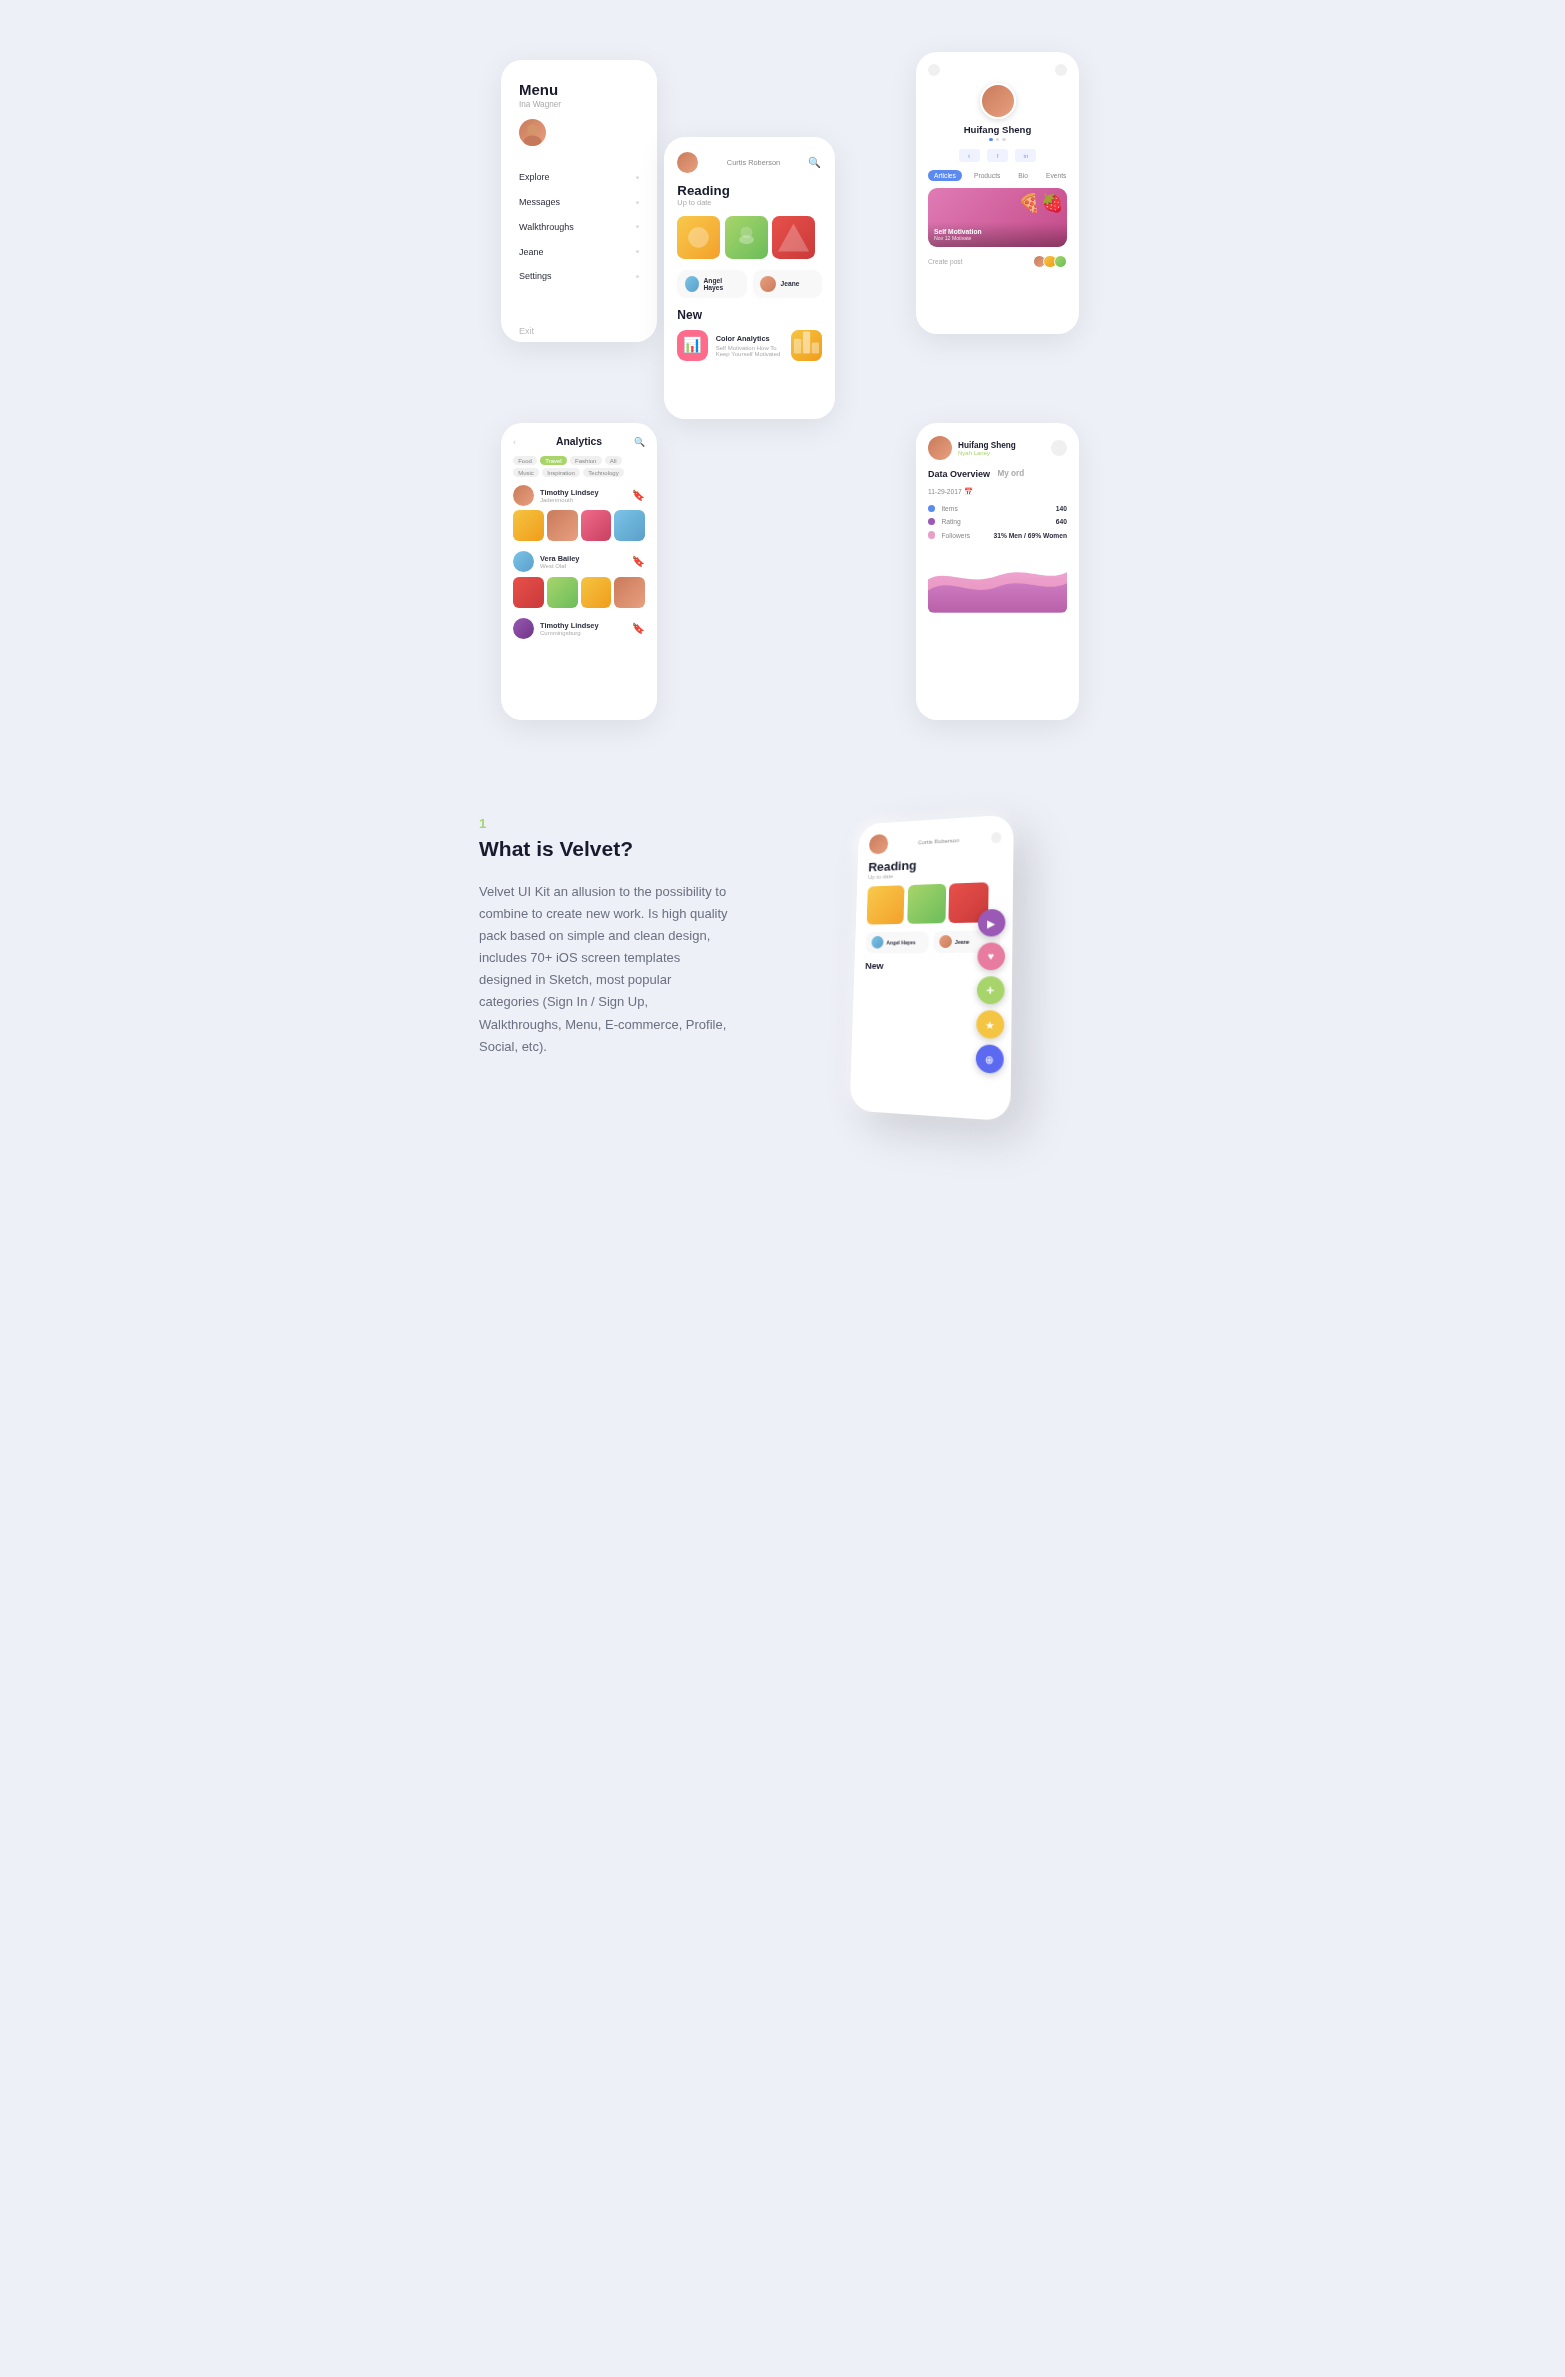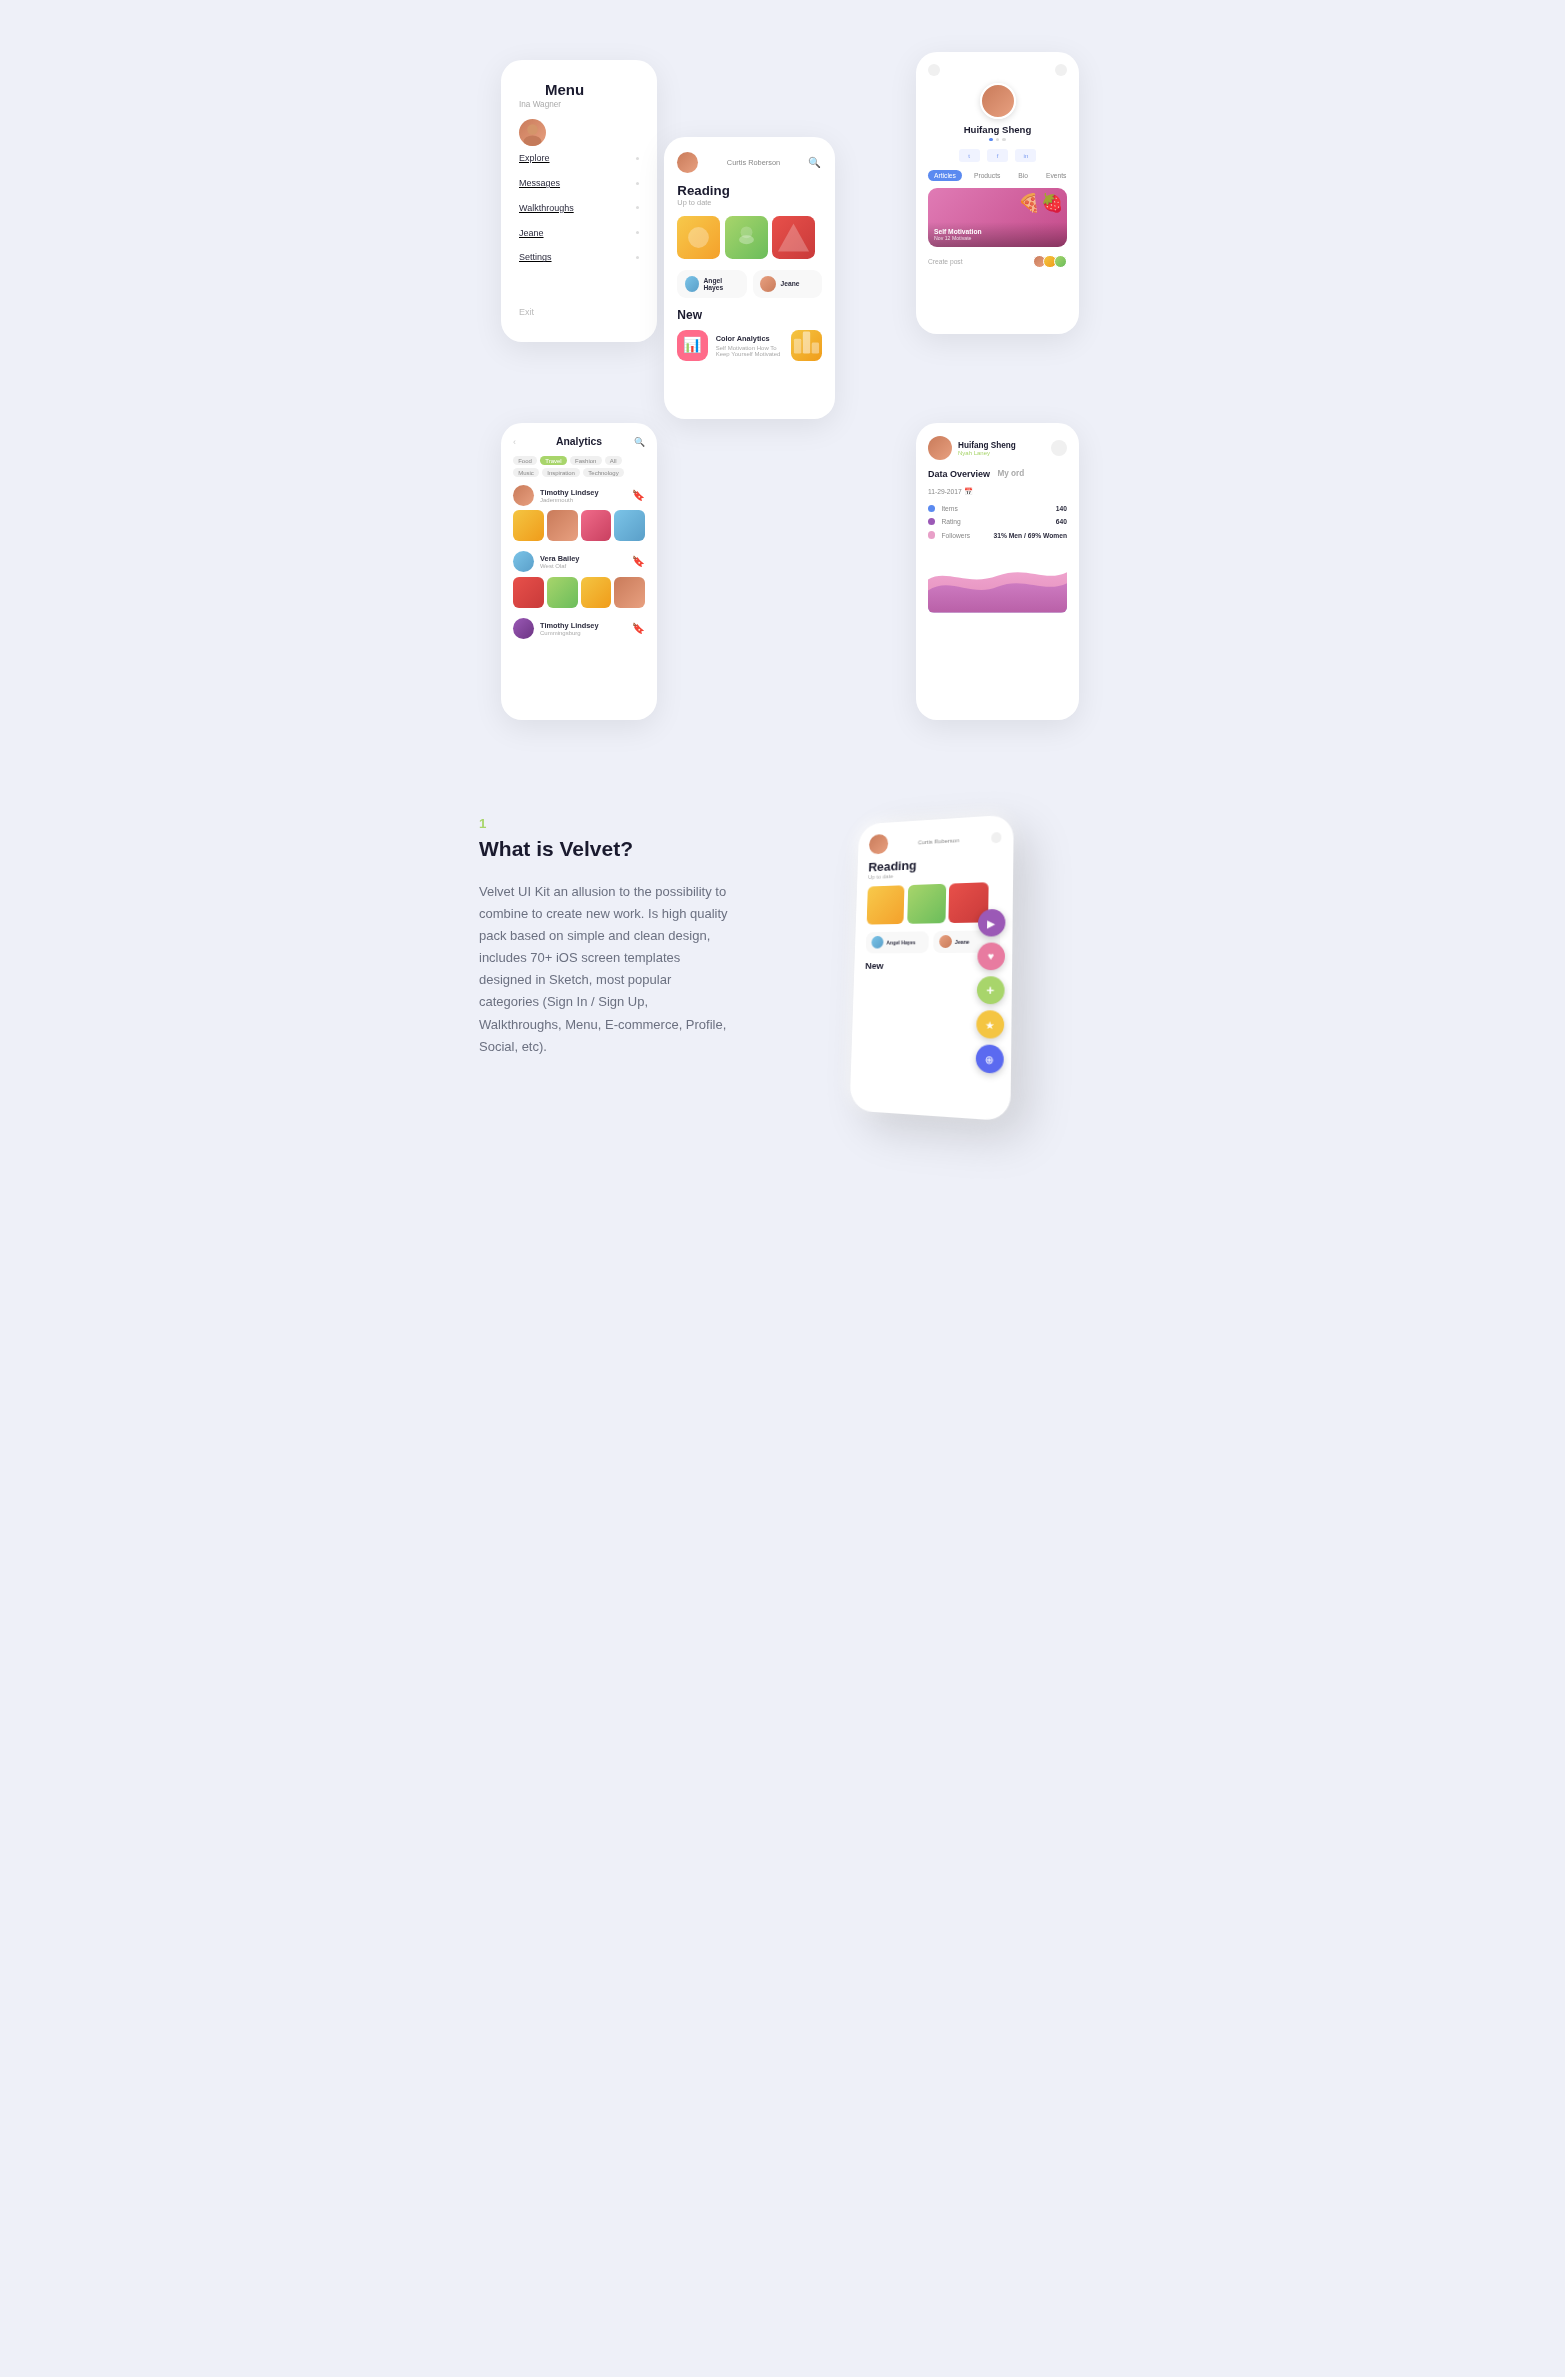--- a/index.html
+++ b/index.html
@@ -41,21 +41,20 @@
     }
 
     .menu-card .card-inner {
       padding: 21px 18px;
     }
 
     .menu-title {
       font-size: 15px;
       font-weight: 600;
       color: #1a1a2e;
-      margin-left: 26px;
     }
 
     .menu-subtitle {
       font-size: 8.2px;
       color: #aaa;
       margin-top: 1.5px;
     }
 
     .menu-avatar {
       width: 27px;
@@ -63,22 +62,22 @@
       border-radius: 50%;
       background: linear-gradient(135deg, #c97b5a, #e8a080);
       margin-top: 10.4px;
       overflow: hidden;
       display: flex; align-items: center; justify-content: center;
     }
 
     .menu-avatar svg { width: 27px; height: 27px; }
 
     .menu-items {
+      margin-top: 19px;
       list-style: none;
-      text-decoration: underline;
     }
 
     .menu-item {
       padding: 7.4px 0;
       font-size: 9px;
       color: #2c2c3e;
       display: flex;
       justify-content: space-between;
       align-items: center;
       border-bottom: none;

